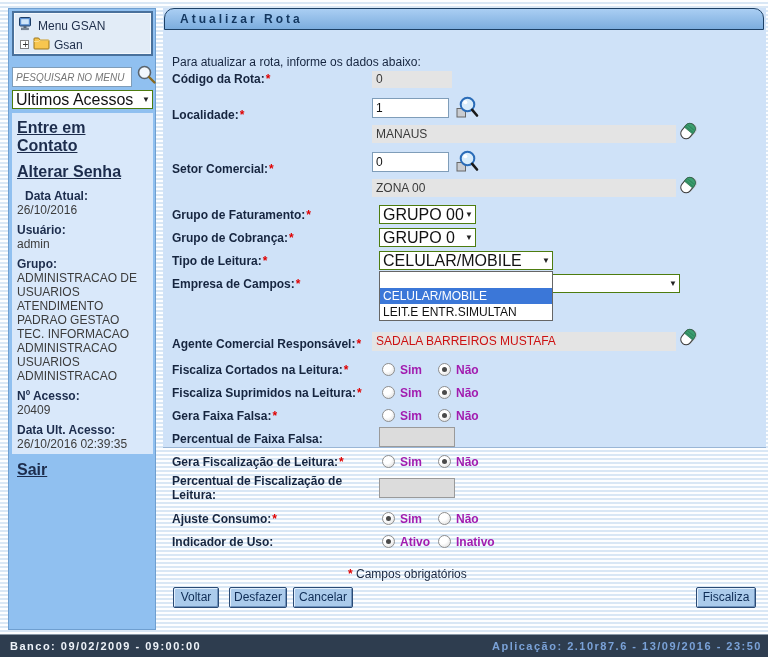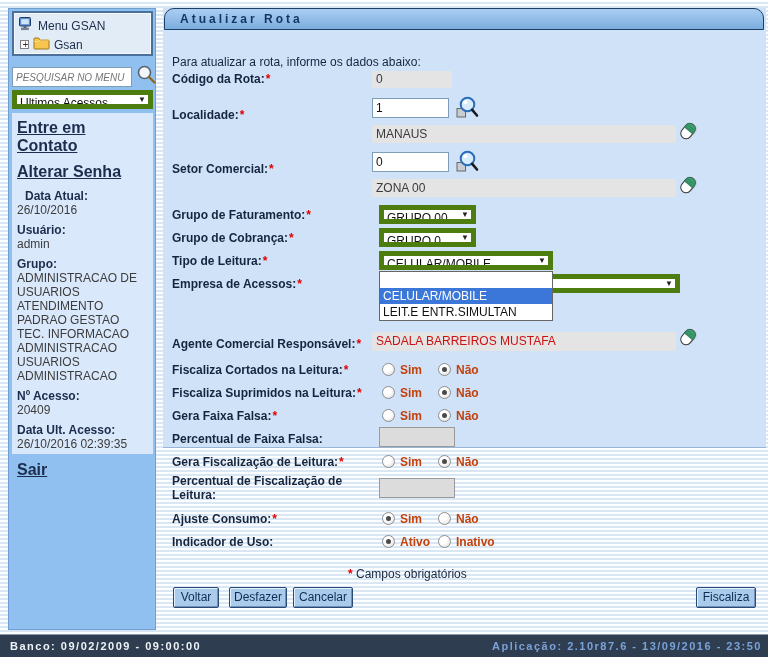--- a/index.html
+++ b/index.html
@@ -20,21 +20,21 @@
     font-size:12px; color:#20304c; cursor:default; }
   .menu-row.tree { padding-left:2px; }
   .plusbox { width:9px; height:9px; border:1px solid #808080; background:#fff;
     position:relative; flex:0 0 auto; }
   .plusbox::before { content:"+"; position:absolute; left:0; top:-3px; font-size:10px;
     line-height:14px; width:9px; text-align:center; color:#333; }
   .search-input { position:absolute; left:3px; top:58px; width:120px; height:20px;
     border:1px solid #7f9db9; font-family:"Liberation Sans",sans-serif;
     font-size:10px; font-style:italic; color:#555; padding:0 3px; background:#fff; }
   .side-mag { position:absolute; left:126px; top:54px; width:22px; height:22px; cursor:pointer; }
-  .fake-select { background:#fff; border:5px solid #4d7c0f; font-size:12px;
+  .fake-select { background:#fff; border:1px solid #4d7c0f; font-size:16px;
     color:#111; position:absolute; padding:0 15px 0 3px; overflow:hidden;
     white-space:nowrap; cursor:default; }
   .sel-arrow { position:absolute; right:2px; top:0; bottom:0; display:flex; align-items:center; }
   .sel-arrow::before { content:"▼"; font-size:8px; color:#222; }
   .recent { left:3px; top:81px; width:141px; height:19px; line-height:17px; }
   .info-panel { position:absolute; left:3px; top:104px; width:141px; height:341px;
     background:#d9e8fa; padding:6px 5px; font-size:12px; color:#333; }
   .slink { display:block; font-weight:bold; color:#1c2c4c; text-decoration:underline;
     cursor:pointer; margin-bottom:8px; font-size:16px; }
   .ilabel { font-weight:bold; color:#1c2c4c; margin-top:6px; }
@@ -64,21 +64,21 @@
   .dd-list { position:absolute; background:#fff; border:1px solid #666; z-index:9; }
   .dd-item { height:16px; line-height:16px; font-size:12px; color:#111;
     padding:0 3px; overflow:hidden; white-space:nowrap; cursor:default; }
   .dd-item.hl { background:#3b77d8; color:#fff; }
   .rrow { position:absolute; display:flex; align-items:center; height:15px; }
   .radio { width:13px; height:13px; border-radius:50%; border:1px solid #8e8e8e;
     background:radial-gradient(circle at 35% 30%, #ffffff 40%, #d8d8d8); margin-right:5px;
     position:relative; cursor:pointer; flex:0 0 auto; }
   .radio.sel::after { content:""; position:absolute; left:3px; top:3px; width:5px;
     height:5px; border-radius:50%; background:#4a4a4a; }
-  .rlab { font-size:12px; font-weight:bold; color:#c2410c; margin-right:16px; }
+  .rlab { font-size:12px; font-weight:bold; color:#a21caf; margin-right:16px; }
   .note { position:absolute; font-size:12px; color:#16253f; }
   .btn { position:absolute; height:21px; background:#abcbeb; border:1px solid #2a4a74;
     box-shadow:inset 1px 1px 0 #e2effc, inset -1px -1px 0 #6e92bc; border-radius:2px;
     color:#0e2c55; font-size:12px; text-align:center; line-height:19px; cursor:pointer; }
 
   
   .footer { position:absolute; left:0; top:634px; width:768px; height:23px;
     background:#2e3d4f; border-top:1px solid #8a99a8; }
   .footer span { position:absolute; top:0; line-height:22px; font-size:11px;
     font-weight:bold; letter-spacing:1.5px; }
@@ -223,21 +223,21 @@
 
   <div class="flabel" style="top:246px">
     <span>Tipo de Leitura:</span><span class="req">*</span>
   </div>
   <div class="fake-select" style="left:216px;top:243px;width:174px;height:19px;line-height:17px">
     <span>CELULAR/MOBILE</span>
     <span class="sel-arrow"></span>
   </div>
 
   <div class="flabel" style="top:269px">
-    <span>Empresa de Acessos:</span><span class="req">*</span>
+    <span>Empresa de Campos:</span><span class="req">*</span>
   </div>
   <div class="fake-select" style="left:216px;top:266px;width:301px;height:19px;line-height:17px">
     <span></span>
     <span class="sel-arrow"></span>
   </div>
 
   <div class="dd-list" style="left:216px;top:263px;width:174px">
     <div class="dd-item"></div>
     <div class="dd-item hl">CELULAR/MOBILE</div>
     <div class="dd-item">LEIT.E ENTR.SIMULTAN</div>

